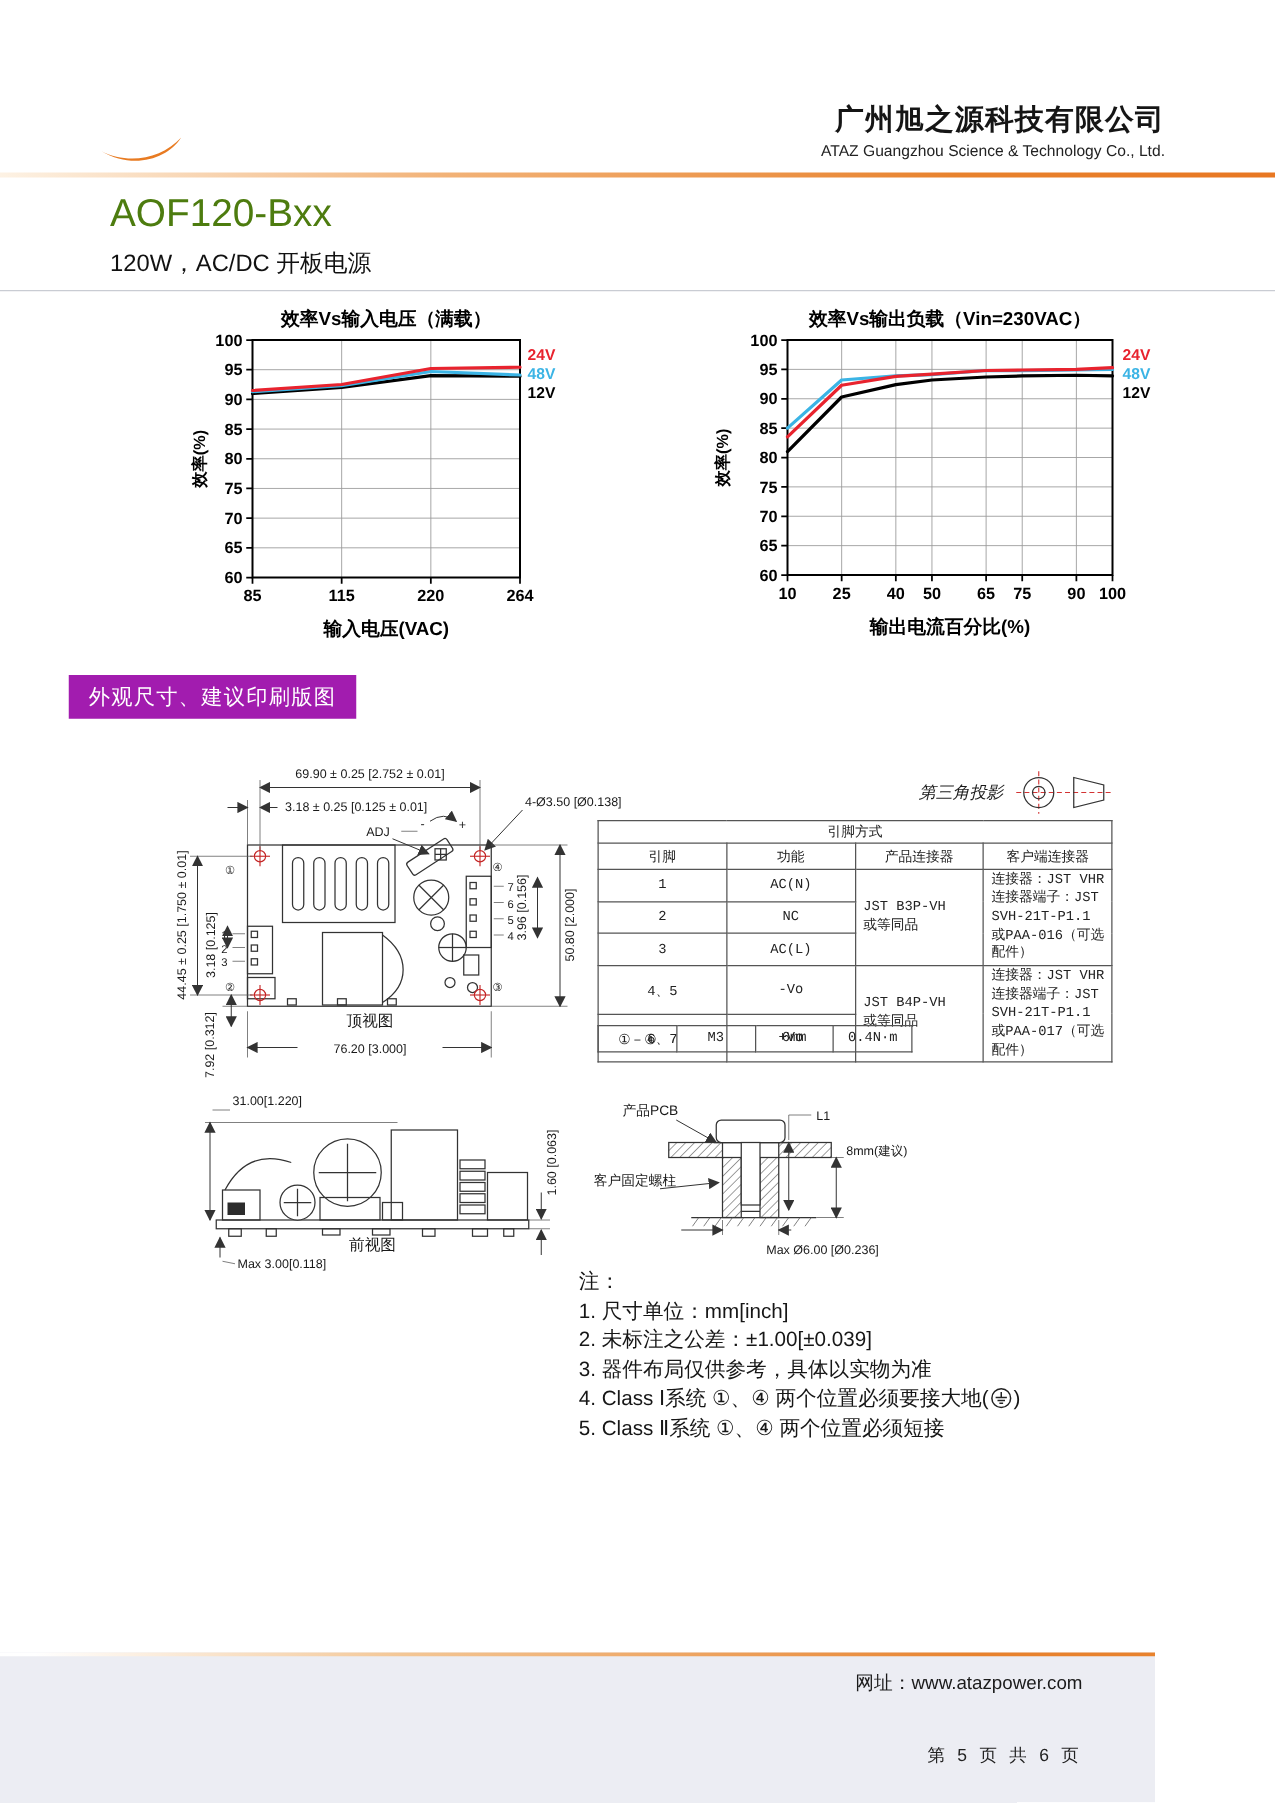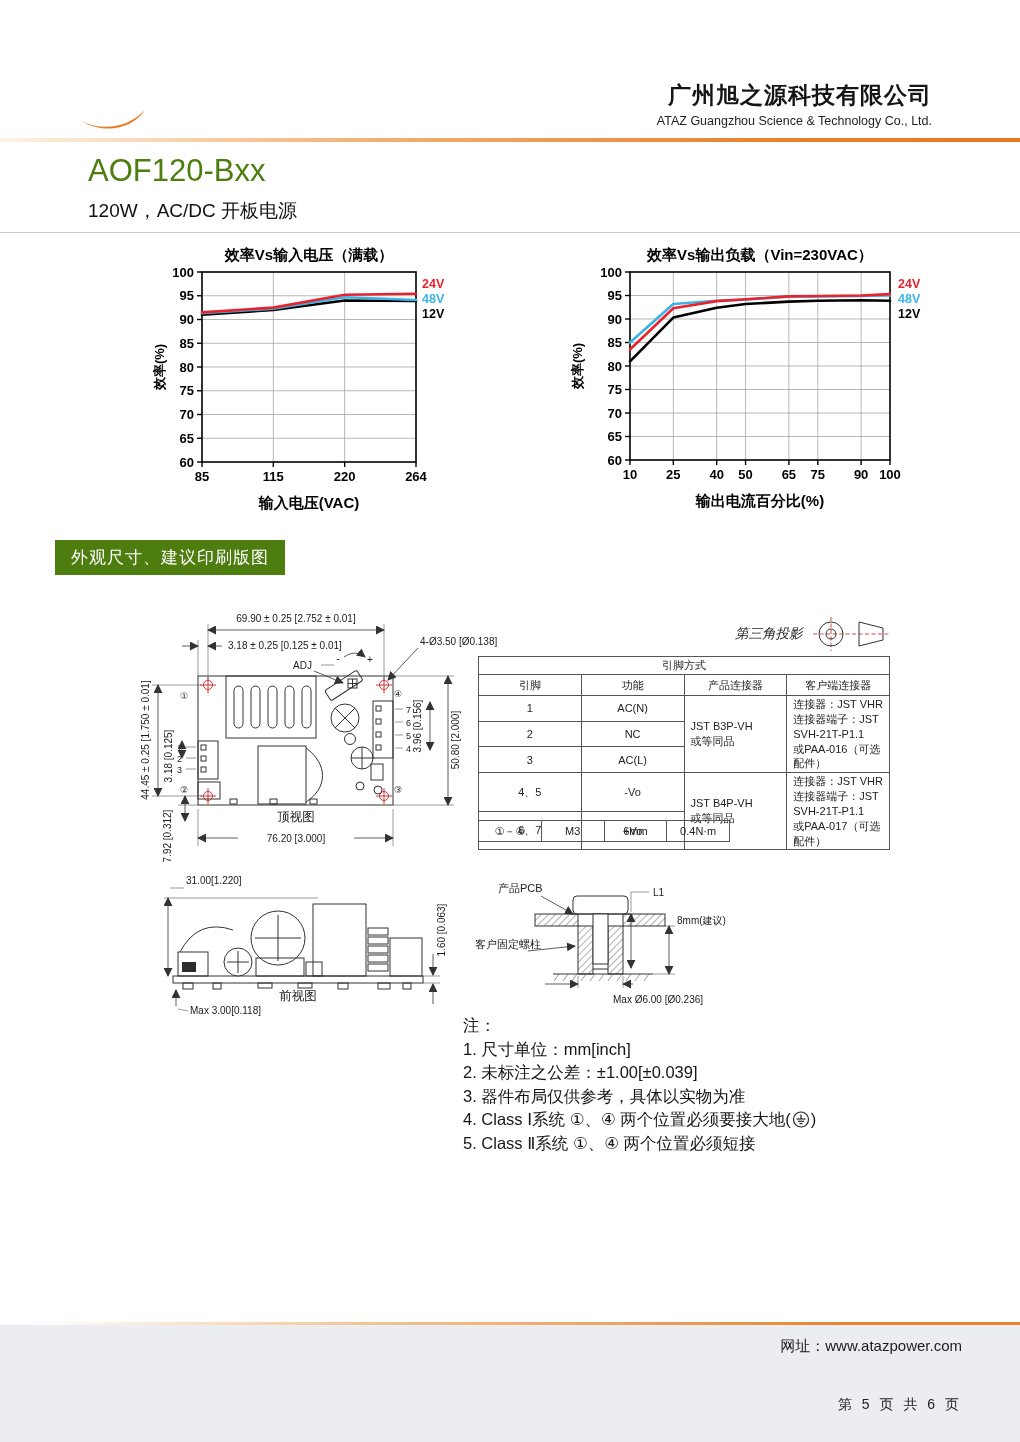--- a/index.html
+++ b/index.html
@@ -13,53 +13,53 @@
   .swoosh{position:absolute;left:-5px;top:31px;width:96px;height:26px;}
   .company{position:absolute;right:88px;top:80px;text-align:right;}
   .company-cn{font-size:23px;font-weight:bold;color:#151515;letter-spacing:1px;}
   .company-en{font-size:12.5px;color:#222;margin-top:3px;}
   .orange-rule{position:absolute;left:0;top:138px;width:1020px;height:4px;
                background:linear-gradient(90deg,#fdf2e4 0%,#f2b277 35%,#e8822d 75%,#e87722 100%);}
   .model{position:absolute;left:88px;top:153px;font-size:31px;font-weight:normal;color:#4d7c0f;}
   .subtitle{position:absolute;left:88px;top:198px;font-size:19px;color:#111;}
   .gray-rule{position:absolute;left:0;top:232px;width:1020px;height:1px;background:#c9ccd3;}
   
-  .section-hd{position:absolute;left:55px;top:540px;background:#4d7c0f;color:#fff;
+  .section-hd{position:absolute;left:55px;top:540px;background:#a21caf;color:#fff;
               font-size:17px;padding:6px 16px;letter-spacing:1px;}
   
   .ctick{font:bold 13px "Liberation Sans","DejaVu Sans",sans-serif;fill:#000;}
   .ctitle{font:bold 15px "Liberation Sans","DejaVu Sans",sans-serif;fill:#000;}
   .clegend{font:bold 12.5px "Liberation Sans","DejaVu Sans",sans-serif;}
   
   .s{stroke:#333;stroke-width:1;fill:none;}
   .sfw{stroke:#333;stroke-width:1;fill:#fff;}
   .thin{stroke:#555;stroke-width:0.6;fill:none;}
   .dim{stroke:#333;stroke-width:0.8;fill:none;}
   .red{stroke:#c42525;stroke-width:0.9;fill:none;}
   .reddash{stroke:#d33333;stroke-width:0.9;fill:none;stroke-dasharray:4 2.5;}
   .darkfill{fill:#2c2c2c;stroke:none;}
   .t9{font:9px "Liberation Sans","DejaVu Sans",sans-serif;fill:#1a1a1a;}
   .t10{font:10px "Liberation Sans","DejaVu Sans",sans-serif;fill:#1a1a1a;}
   .t11{font:11px "Liberation Sans","DejaVu Sans",sans-serif;fill:#1a1a1a;}
   .t12{font:12.5px "Liberation Sans","DejaVu Sans",sans-serif;fill:#1a1a1a;}
   
-  .dtable{position:absolute;border-collapse:collapse;font-size:11px;color:#222;table-layout:fixed;}
+  .dtable{position:absolute;border-collapse:collapse;font-size:11px;color:#222;table-layout:fixed;font-family:Liberation Mono, monospace;}
   .dtable td{border:1px solid #555;text-align:center;padding:1px 3px;height:18px;overflow:hidden;}
   .dtable .title-row td{height:15px;}
   .dtable .ml{text-align:left;white-space:pre-line;line-height:1.35;padding-left:6px;margin-top:28px;}
   
   .projection{position:absolute;left:735px;top:614px;display:flex;align-items:center;gap:8px;font-style:italic;}
   .projection-label{font-size:13.5px;color:#1a1a1a;}
   
   .notes{position:absolute;left:463px;top:1014px;width:470px;font-size:16.5px;
          line-height:23.5px;color:#161616;}
   .note-line{white-space:nowrap;}
   .gicon{display:inline-block;vertical-align:-3px;margin:0 1px;}
   
-  .footer{position:absolute;left:0;top:1322px;width:1020px;height:120px;background:#ecedf3;}
+  .footer{position:absolute;left:0;top:1322px;width:924px;height:120px;background:#ecedf3;}
   .footer-line{position:absolute;left:0;top:0;width:100%;height:3px;
                background:linear-gradient(90deg,#ffffff 3%,#f3c695 35%,#e8822d 85%);}
   .footer-site{position:absolute;right:58px;top:15px;font-size:15px;color:#1b1b1b;}
   .footer-page{position:absolute;right:58px;top:74px;font-size:14px;color:#222;letter-spacing:3px;}
 </style>
 </head>
 <body>
 
 <div id="page">
 

